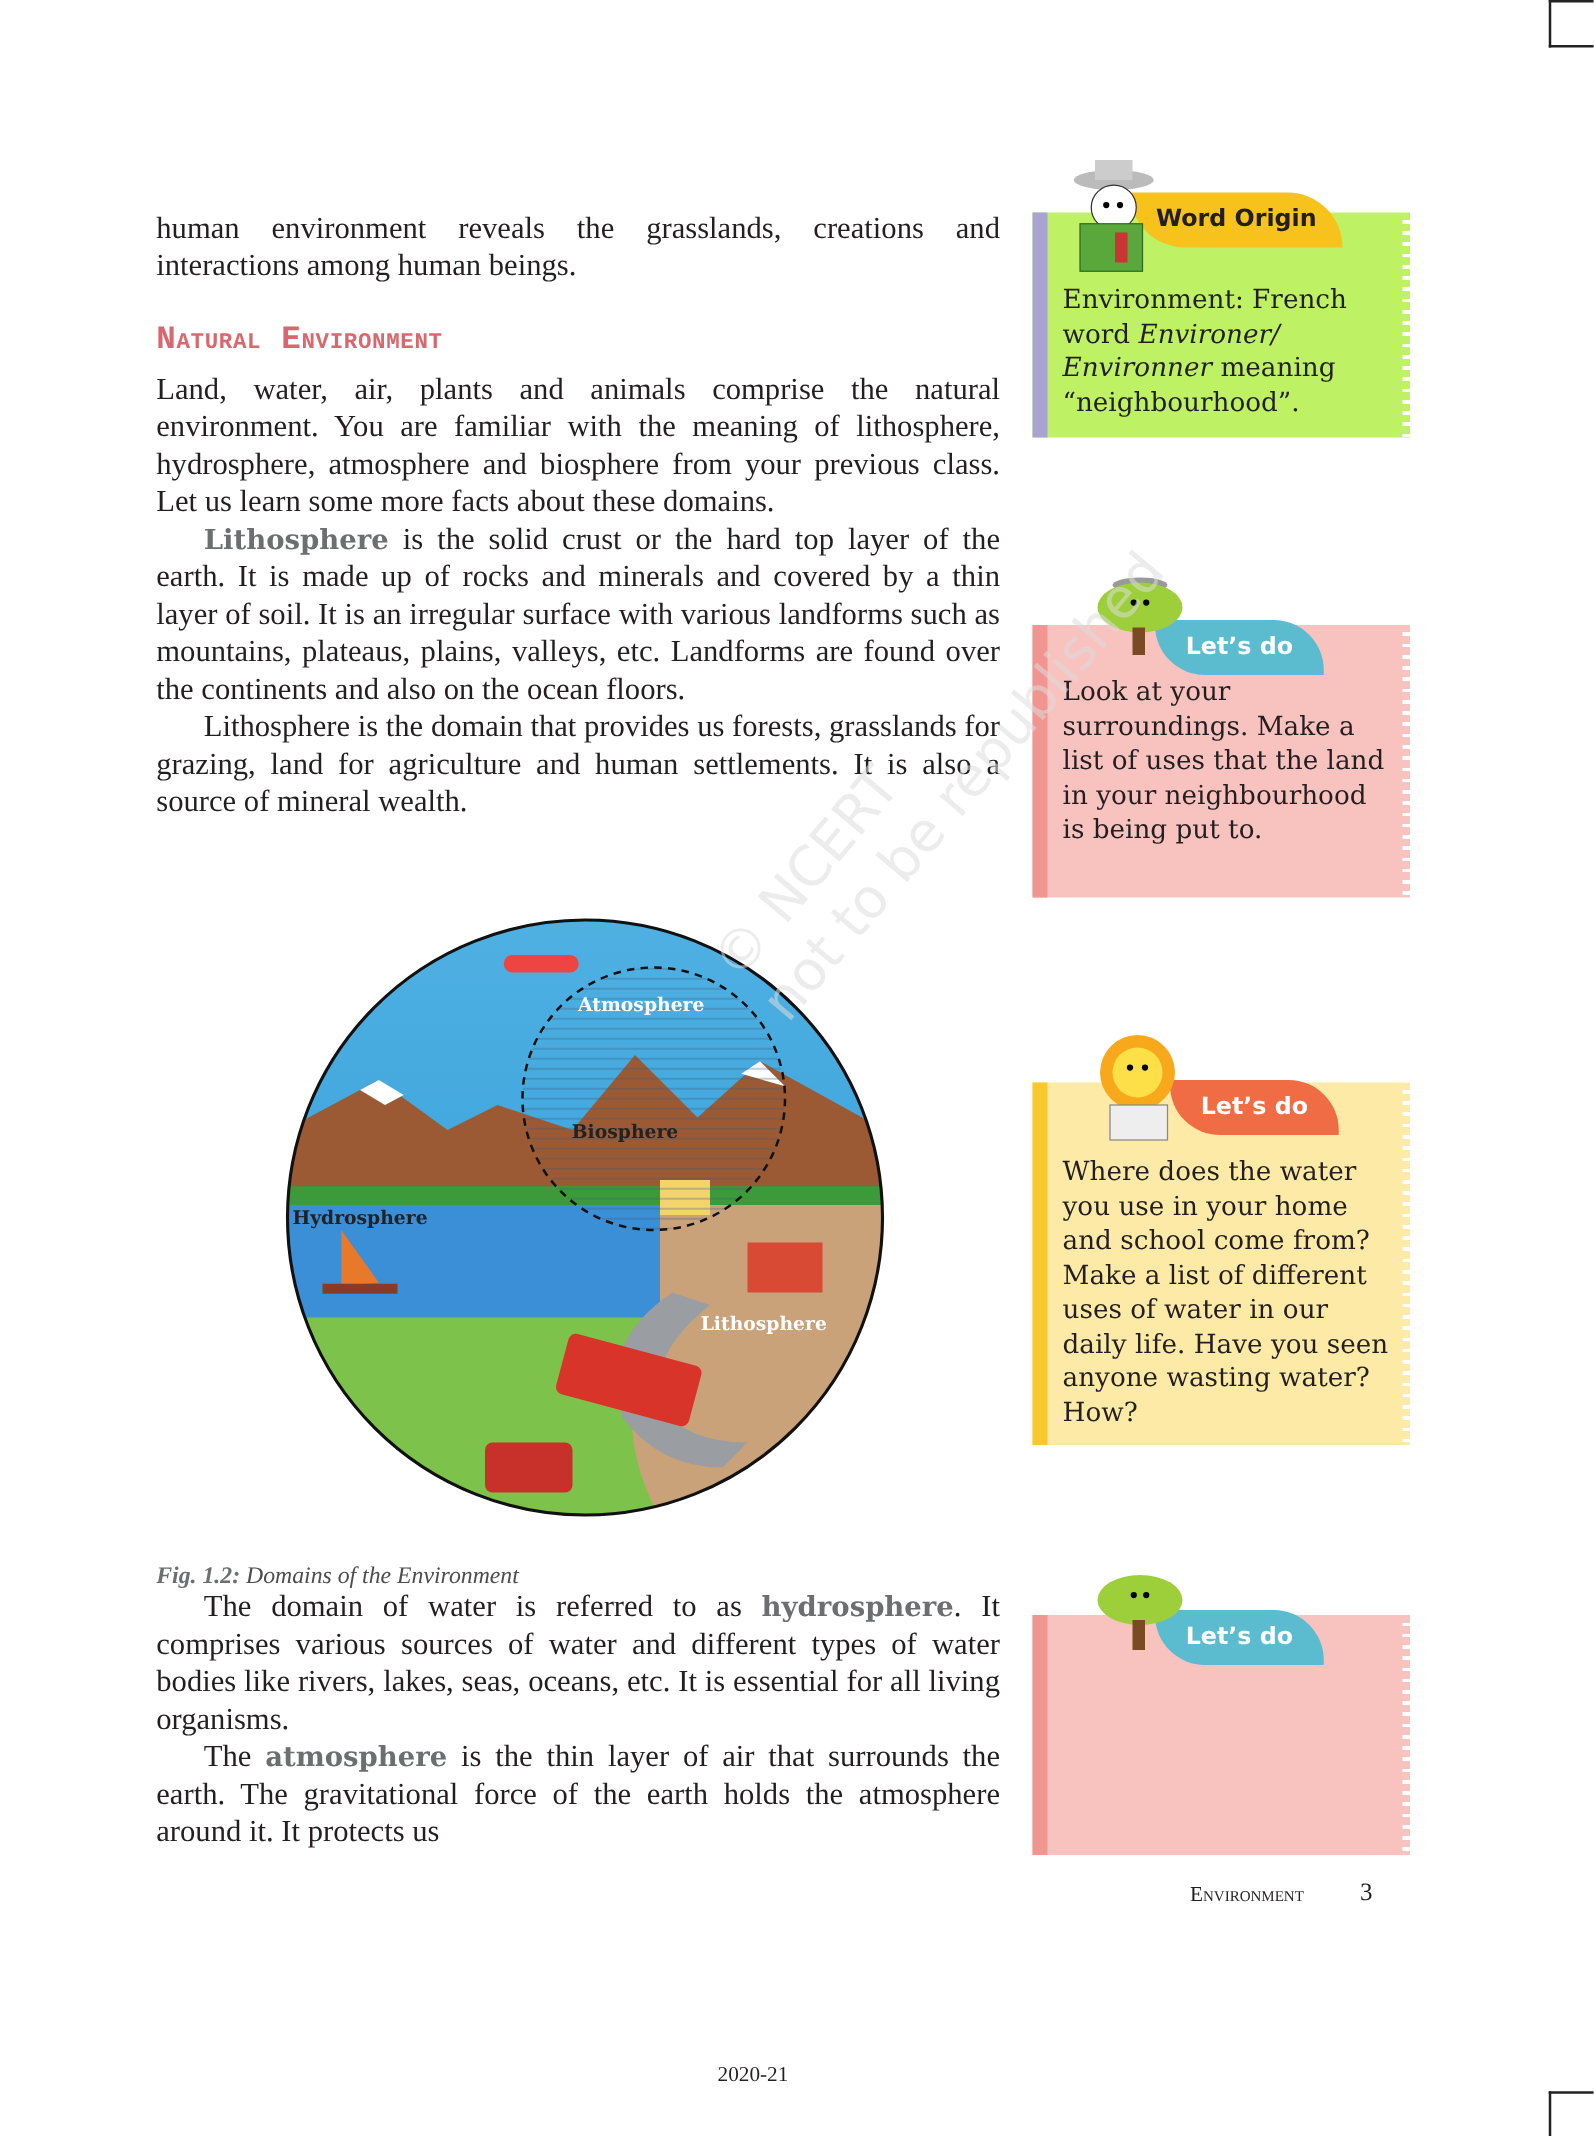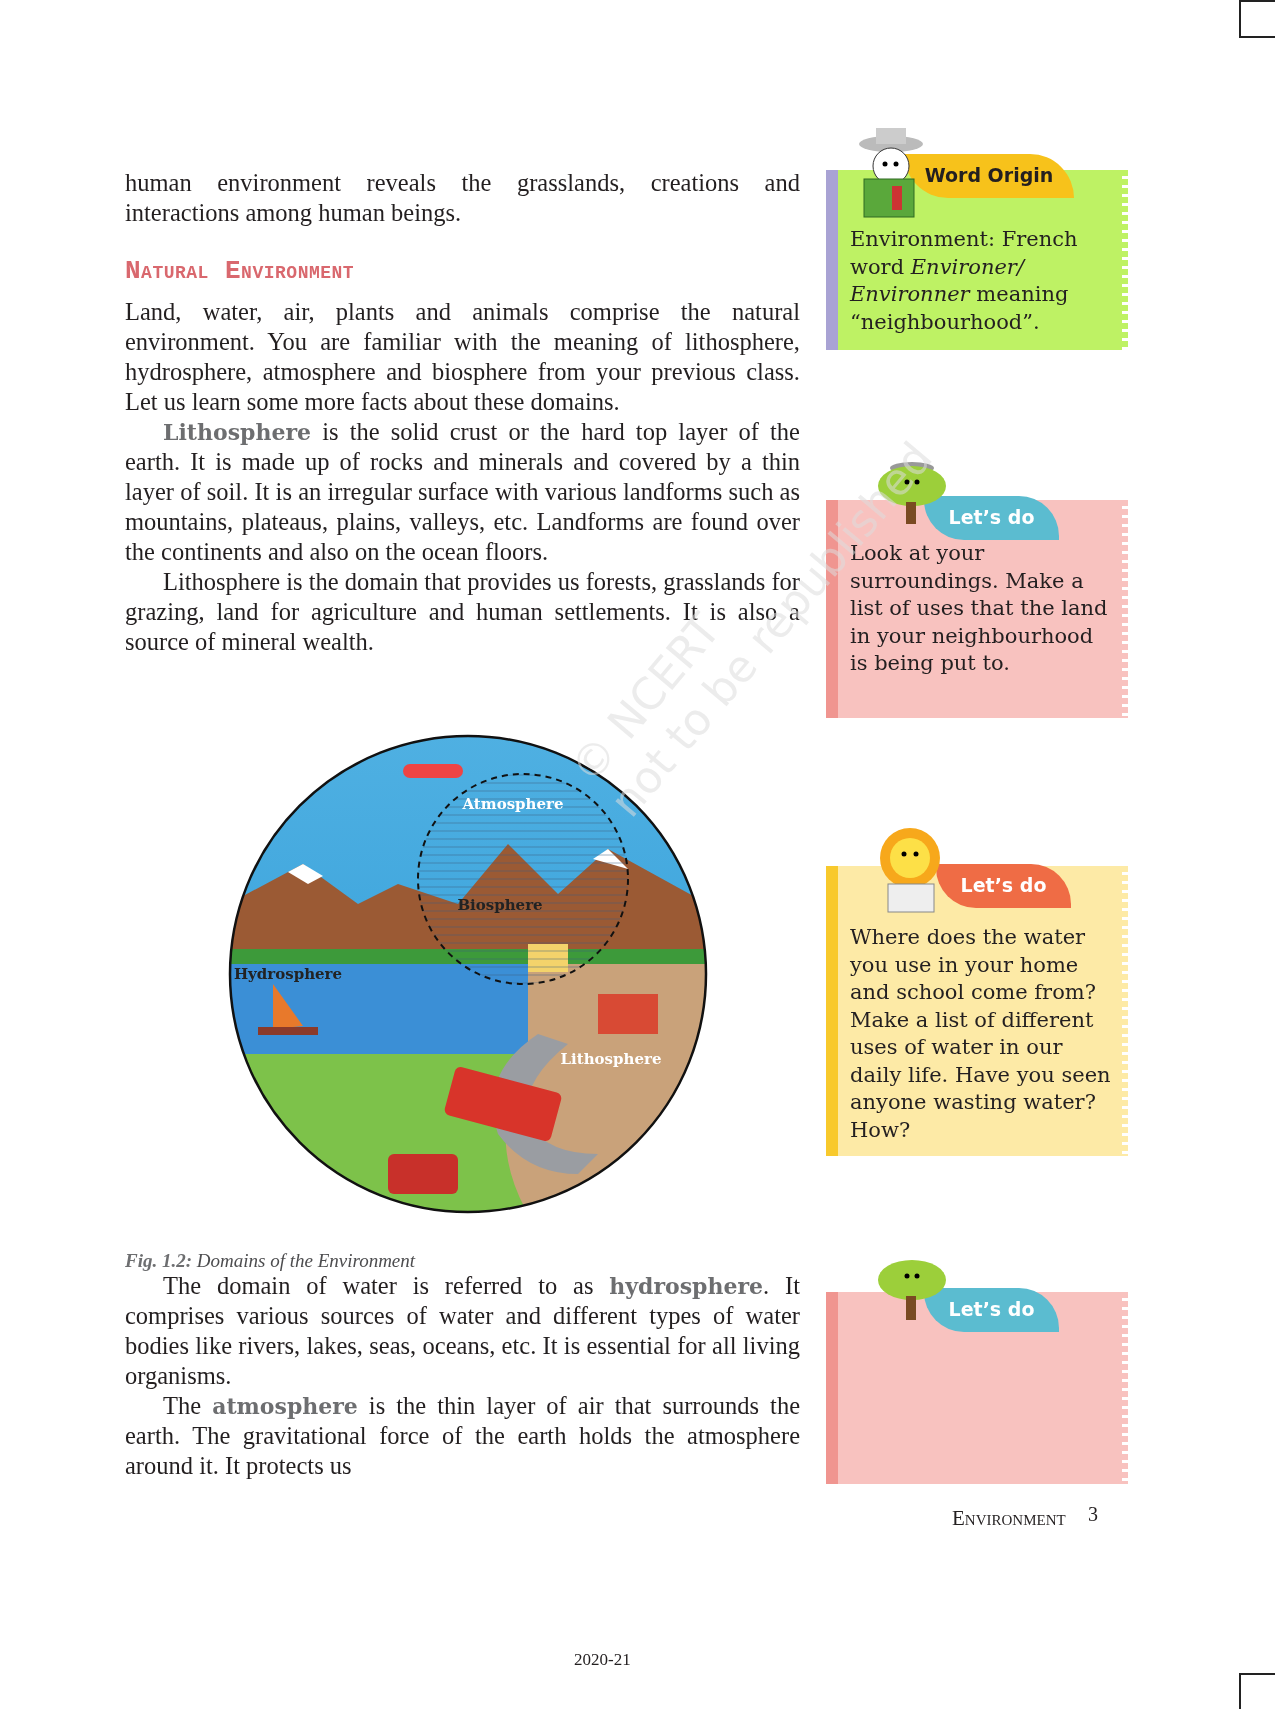--- a/index.html
+++ b/index.html
@@ -36,21 +36,21 @@
   .letsdo1 .banner,.letsdo3 .banner{left:98px;top:-4px;width:135px;background:#5bbcd0;}
   .letsdo2{top:866px;height:290px;background:#fdeaa6;padding-top:58px;}
   .letsdo2 .leftbar{background:#f8c92c;}
   .letsdo2 .banner{left:110px;top:-2px;width:135px;background:#ef6c45;}
   .letsdo3{top:1292px;height:192px;background:#f8c2bf;padding-top:42px;}
 
   .figure{position:absolute;left:228px;top:734px;width:480px;height:480px;}
   .caption{position:absolute;left:125px;width:675px;top:1228px;text-align:left;font-style:italic;
            font-size:19px;color:#4d4d4f;font-family:"Liberation Serif",serif;margin-top:22px;}
   .caption b{color:#6d6e70;}
-  .footer-title{position:absolute;left:952px;top:1506px;font-size:21px;font-variant:small-caps;font-family:"Liberation Serif",serif;}
+  .footer-title{position:absolute;left:952px;top:1506px;font-size:17px;font-variant:small-caps;font-family:"Liberation Serif",serif;}
   .footer-page{position:absolute;left:1088px;top:1503px;font-size:20px;font-family:"Liberation Serif",serif;}
   .year{position:absolute;left:574px;top:1650px;font-size:17px;font-family:Liberation Serif, serif;}
   .watermark{position:absolute;left:560px;top:760px;transform:rotate(-50deg);transform-origin:left top;color:#ddd;
              font-family:"DejaVu Sans",sans-serif;font-size:44px;opacity:.55;white-space:nowrap;line-height:52px;z-index:5;}
   .lbl{font-family:"DejaVu Serif",serif;font-weight:bold;font-size:15px;}
 </style>
 </head>
 <body>
 
 <div class="crop-mark crop-tr"></div>

